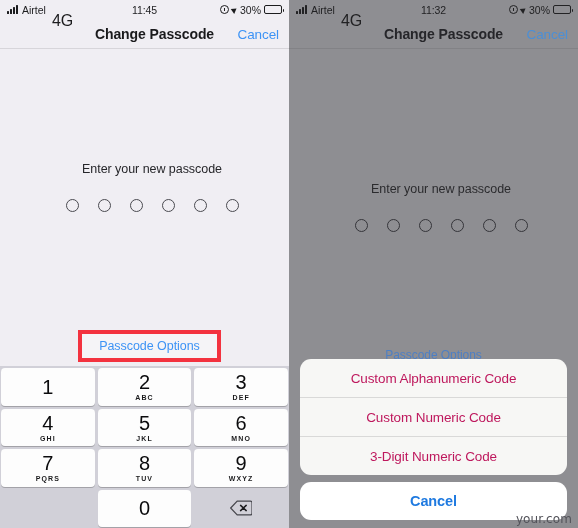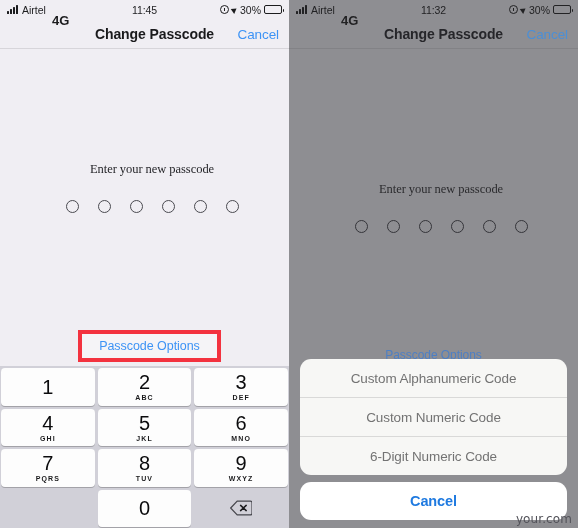--- a/index.html
+++ b/index.html
@@ -70,21 +70,21 @@
     display: block;
     width: 2px;
     background: currentColor;
     border-radius: 0.5px;
   }
   .signal-bars i:nth-child(1) { height: 3px; }
   .signal-bars i:nth-child(2) { height: 5px; }
   .signal-bars i:nth-child(3) { height: 7px; }
   .signal-bars i:nth-child(4) { height: 9px; }
   .carrier { font-weight: normal; font-size: 10.5px; }
-  .net-type { font-weight: bold; font-size: 13px; margin-left: 2px; margin-top: 22px; }
+  .net-type { font-weight: normal; font-size: 16px; margin-left: 2px; margin-top: 22px; }
   .alarm-icon {
     width: 9px; height: 9px;
     border: 1.2px solid currentColor;
     border-radius: 50%;
     position: relative;
     box-sizing: border-box;
   }
   .alarm-icon::after {
     content: "";
     position: absolute;
@@ -153,21 +153,20 @@
     height: 1px;
     background: rgba(0,0,0,0.10);
   }
   .panel-right .nav-sep { background: rgba(0,0,0,0.08); }
 
   
   .passcode-area {
     position: absolute;
     left: 15px; right: 0;
     text-align: center;
-    font-family: Liberation Serif, serif;
   }
   .panel-left .passcode-area  { top: 162px; }
   .panel-right .passcode-area { top: 182px; }
   .passcode-prompt {
     font-size: 12.5px;
     color: #26262a;
     letter-spacing: -0.05px;
   }
   .panel-right .passcode-prompt { color: #2b2b2e; }
   .dots-row {
@@ -285,21 +284,21 @@
     border-radius: 11px;
     overflow: hidden;
     margin-bottom: 7px;
   }
   .sheet-item {
     height: 38px;
     display: flex;
     align-items: center;
     justify-content: center;
     font-size: 13.5px;
-    color: #737373;
+    color: #be185d;
     letter-spacing: -0.1px;
   }
   .sheet-item + .sheet-item {
     border-top: 1px solid rgba(60,60,67,0.16);
   }
   .sheet-cancel-group {
     background: #ffffff;
     border-radius: 11px;
     overflow: hidden;
   }
@@ -472,21 +471,21 @@
         <span class="dot"></span>
       </div>
     </div>
 
     <div class="pc-options-right">Passcode Options</div>
 
     <div class="action-sheet">
       <div class="sheet-group">
         <div class="sheet-item">Custom Alphanumeric Code</div>
         <div class="sheet-item">Custom Numeric Code</div>
-        <div class="sheet-item">6-Digit Numeric Code</div>
+        <div class="sheet-item">3-Digit Numeric Code</div>
       </div>
       <div class="sheet-cancel-group">
         <div class="sheet-cancel">Cancel</div>
       </div>
     </div>
 
     <div class="watermark">your.com</div>
   </div>
 
 </div>

